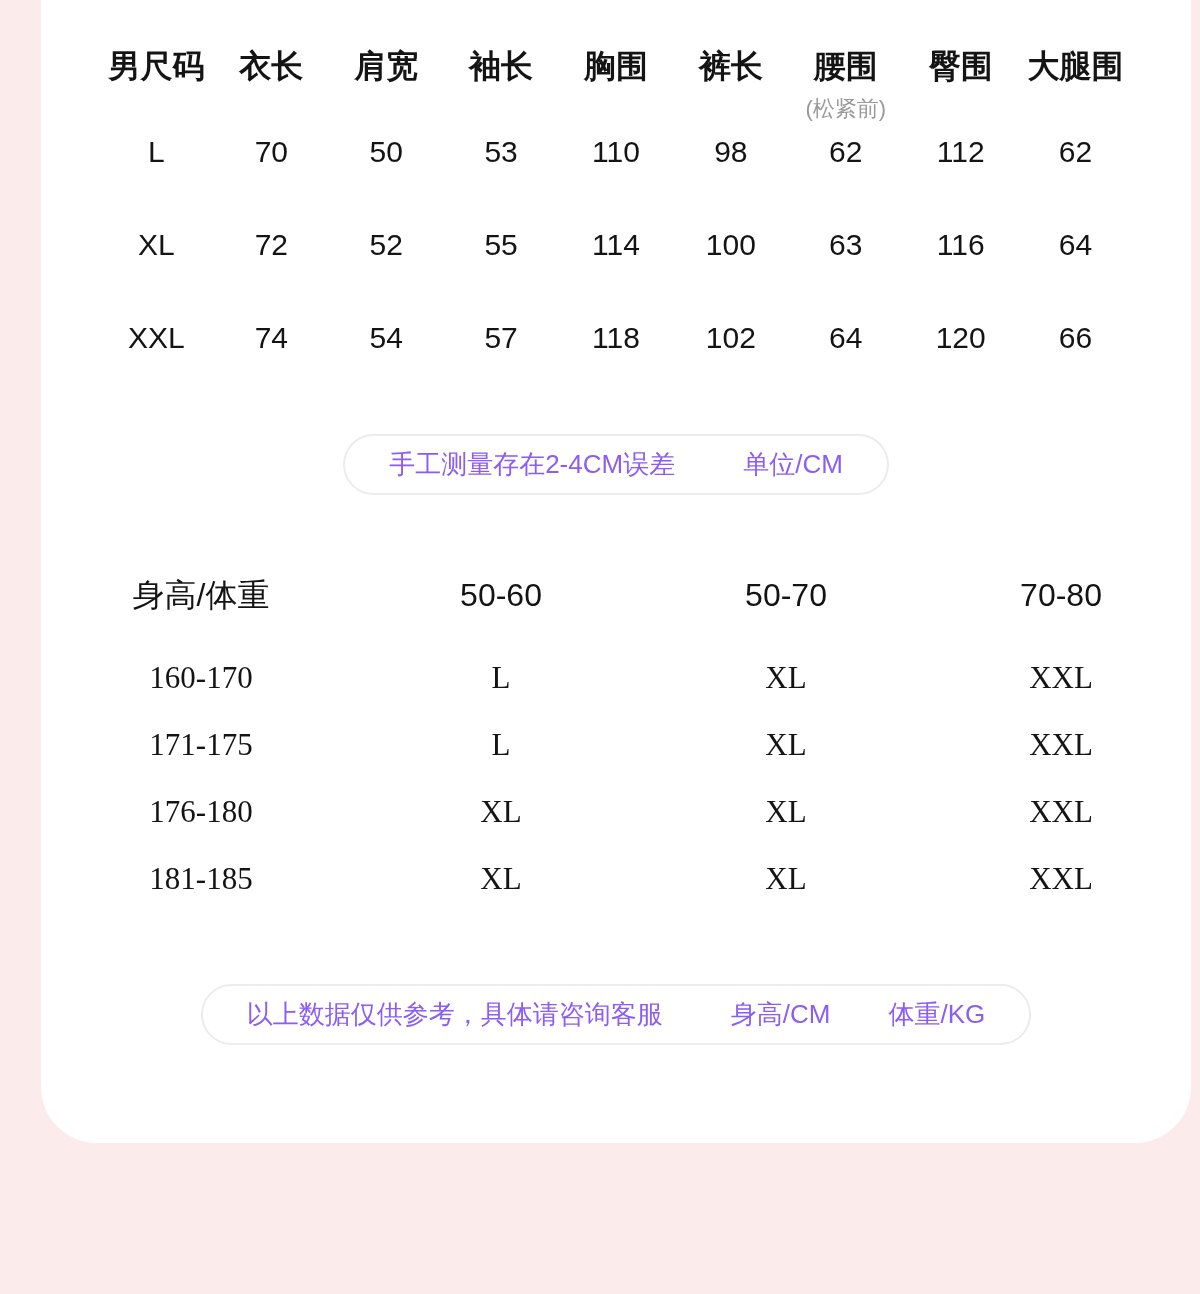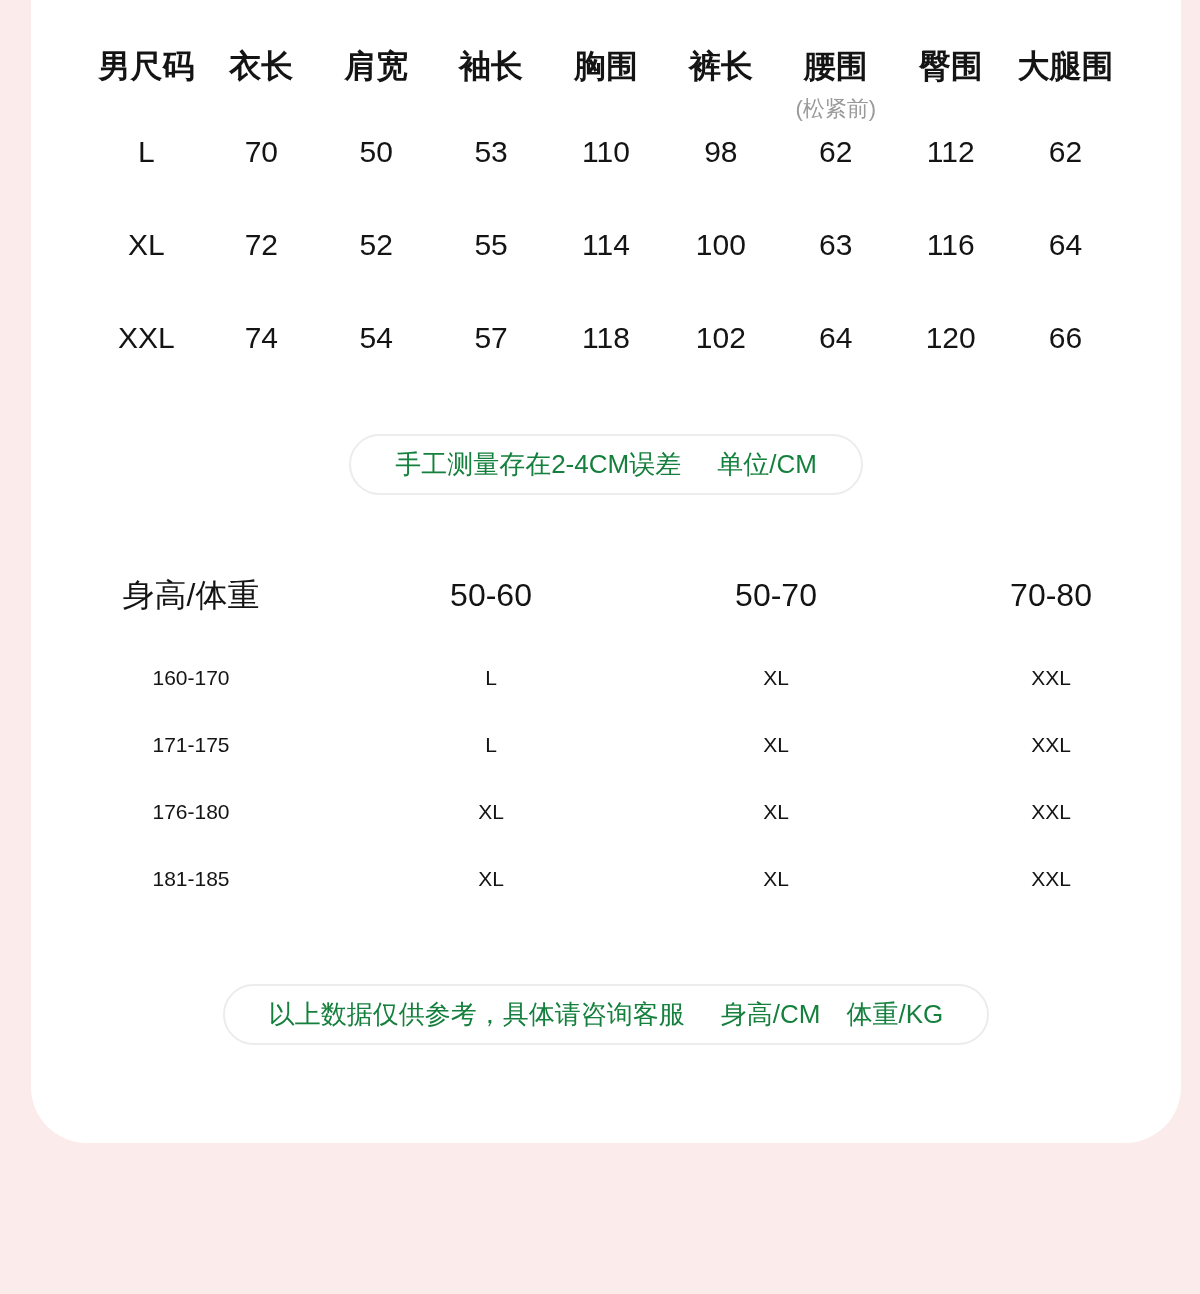--- a/index.html
+++ b/index.html
@@ -9,21 +9,21 @@
   body {
     width: 1200px;
     height: 1294px;
     background: #fbeceb;
     font-family: "Liberation Sans", "DejaVu Sans", sans-serif;
     color: #141414;
     overflow: hidden;
   }
   .card {
     position: relative;
-    margin-left: 31px;
+    margin-left: 41px;
     width: 1150px;
     height: 1143px;
     background: #ffffff;
     border-radius: 0 0 56px 56px;
     box-sizing: border-box;
   }
   
   .t1 { padding-top: 44px; }
   .t1-head {
     display: grid;
@@ -57,45 +57,47 @@
   .t1-row .cell { text-align: center; }
   
   .pill {
     display: flex;
     align-items: flex-start;
     width: fit-content;
     margin: 50px auto 0;
     border: 2px solid #ececec;
     border-radius: 999px;
     padding: 11px 44px;
-    color: #15803d;
+    color: #8b5cf6;
     font-size: 26px;
     white-space: nowrap;
+    gap: 32px;
   }
   .pill .seg { margin-right: 36px; }
   .pill .seg:last-child { margin-right: 0; }
   .pill .seg.tight { margin-right: 26px; }
   
   .t2 { margin-top: 78px; }
   .t2-head {
     display: grid;
     grid-template-columns: 320px 280px 290px 260px;
     font-size: 32px;
     font-weight: 400;
     line-height: 45px;
   }
   .t2-head .cell { text-align: center; white-space: nowrap; }
   .t2-body { margin-top: 26px; }
   .t2-row {
     display: grid;
     grid-template-columns: 320px 280px 290px 260px;
     height: 67px;
     align-items: center;
-    font-size: 21px;
+    font-size: 31px;
     font-weight: 500;
+    font-family: Liberation Serif, serif;
   }
   .t2-row .cell { text-align: center; }
   .pill2 { margin-top: 72px; }
 </style>
 </head>
 <body>
 
 <div class="card">
 
   <div class="t1">

